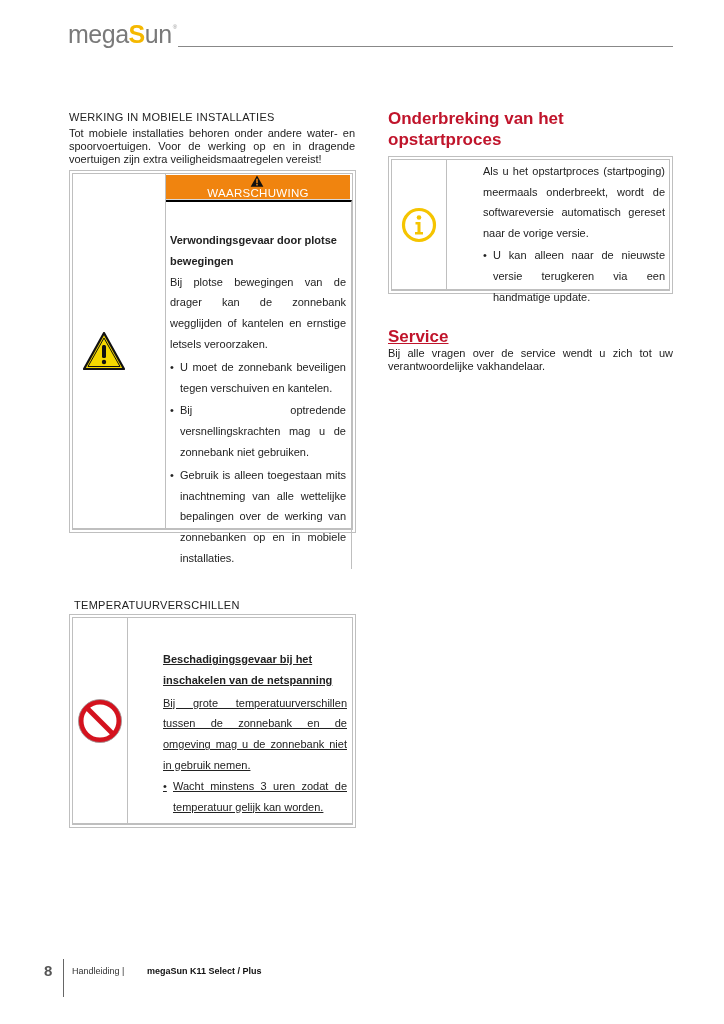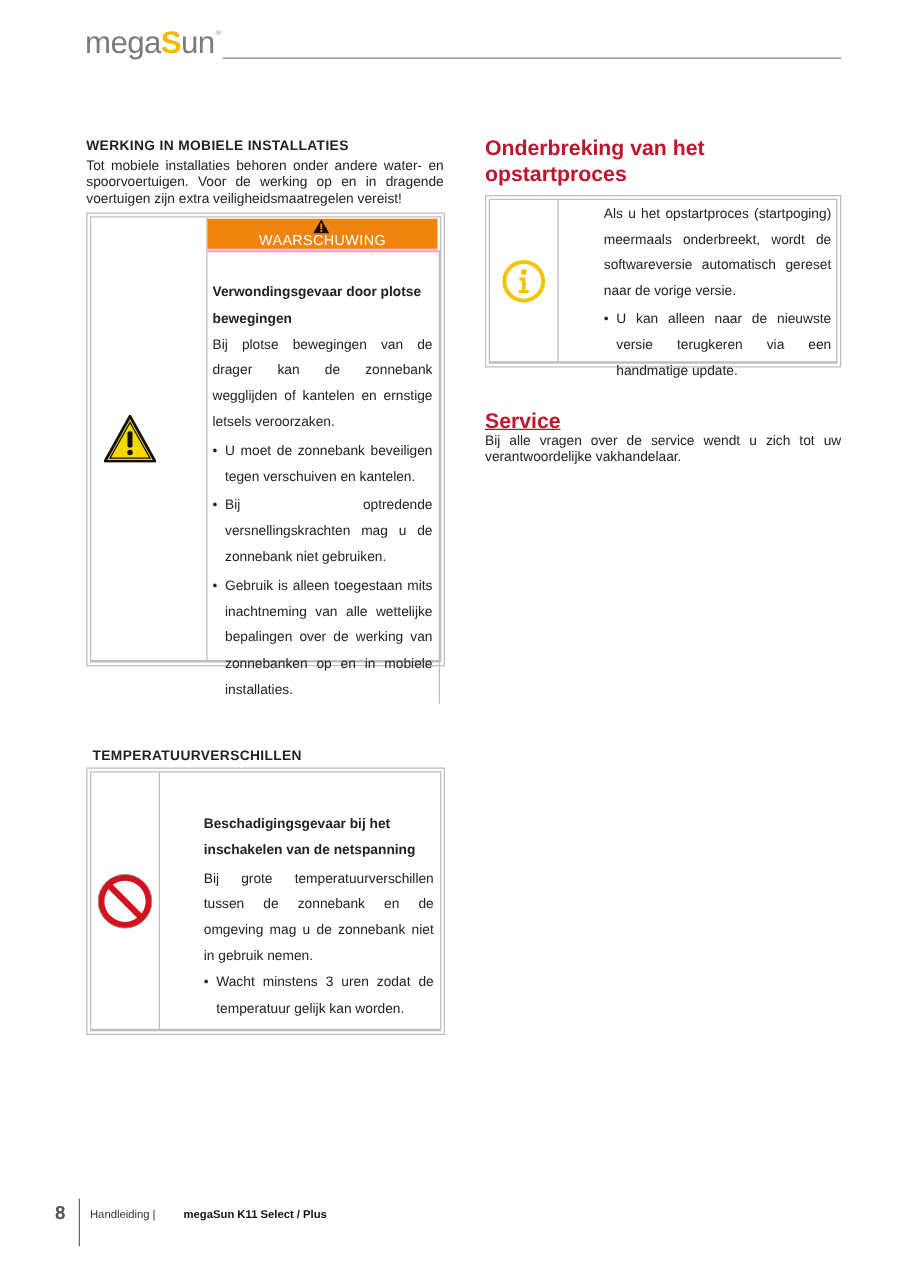--- a/index.html
+++ b/index.html
@@ -9,21 +9,21 @@
   
   .logo { position: absolute; left: 68px; top: 22px; font-family: "Liberation Sans", sans-serif; font-size: 25px; letter-spacing: -0.5px; color: #7a7a7a; line-height: 1; }
   .logo .s { color: #f5b800; font-weight: bold; }
   .logo .reg { position: absolute; right: -5px; top: 2px; font-size: 6px; color: #999; }
   .header-rule { position: absolute; left: 178px; top: 46px; width: 495px; height: 1px; background: #888; }
 
   
   .col-left { position: absolute; left: 69px; top: 109px; width: 286px; }
   .col-right { position: absolute; left: 388px; top: 108px; width: 285px; }
 
-  .section-heading { font-size: 11px; font-weight: bold; letter-spacing: 0.3px; color: #222; line-height: 16px; }
+  .section-heading { font-size: 11px; font-weight: normal; letter-spacing: 0.3px; color: #222; line-height: 16px; }
   .body-text { font-size: 11px; line-height: 13px; text-align: justify; color: #222; }
 
   .red-heading { font-family: "Liberation Sans", sans-serif; font-size: 17px; font-weight: bold; color: #c0142b; line-height: 21px; }
 
   
   .box { border: 1px solid #bfbfbf; padding: 2px; position: relative; }
   .box-inner { display: flex; border: 1px solid #bfbfbf; border-bottom: 2px solid #bfbfbf; gap: 31px; }
   .icon-cell { border-right: 1px solid #bfbfbf; display: flex; align-items: center; justify-content: center; flex: 0 0 auto; }
   .text-cell { flex: 1 1 auto; font-size: 11px; line-height: 20.8px; text-align: justify; }
   .text-cell .strong { font-weight: bold; text-align: left; }
@@ -31,28 +31,28 @@
   .bullet .dot { width: 10px; flex: 0 0 10px; }
   .bullet .btext { flex: 1 1 auto; text-align: justify; }
 
   
   .warn-box { margin-top: 4px; width: 287px; height: 363px; }
   .warn-box .box-inner { height: 100%; }
   .warn-box .icon-cell { width: 61px; border-right: none; }
   .warn-right { flex: 1; display: flex; flex-direction: column; border-left: 1px solid #bfbfbf; }
   .warn-banner { background: #f0840f; height: 25px; margin: 1px 2px 0 0; display: flex; align-items: center; justify-content: center; color: #fff; font-size: 11.5px; letter-spacing: 0.3px; border-bottom: 1px solid #d9d9d9; flex-direction: column; }
   .warn-banner .tri { margin-right: 3px; }
-  .warn-text { flex: 1; border-top: 2px solid #f9a8d4; border-right: 1px solid #bfbfbf; padding: 22px 5px 0 4px; }
+  .warn-text { flex: 1; border-top: 2px solid #000000; border-right: 1px solid #bfbfbf; padding: 28px 5px 0 4px; }
 
   
   .temp-heading { position: absolute; left: 74px; top: 597px; }
   .temp-box { position: absolute; left: 69px; top: 614px; width: 287px; height: 214px; }
   .temp-box .box-inner { height: 100%; }
   .temp-box .icon-cell { width: 55px; }
-  .temp-box .text-cell { padding: 31px 5px 4px 4px; }
+  .temp-box .text-cell { padding: 31px 5px 4px 4px; text-decoration: underline; }
 
   
   .info-box { margin-top: 6px; width: 285px; height: 138px; }
   .info-box .box-inner { height: 100%; }
   .info-box .icon-cell { width: 55px; }
   .info-box .text-cell { padding: 1px 4px 0 5px; line-height: 20.6px; }
 
   .service-heading { margin-top: 32px; text-decoration: underline; }
 
   

